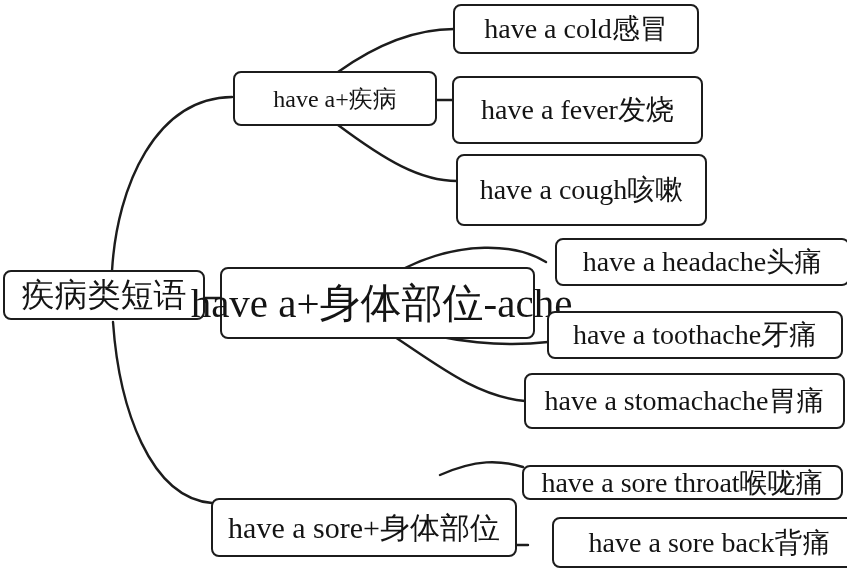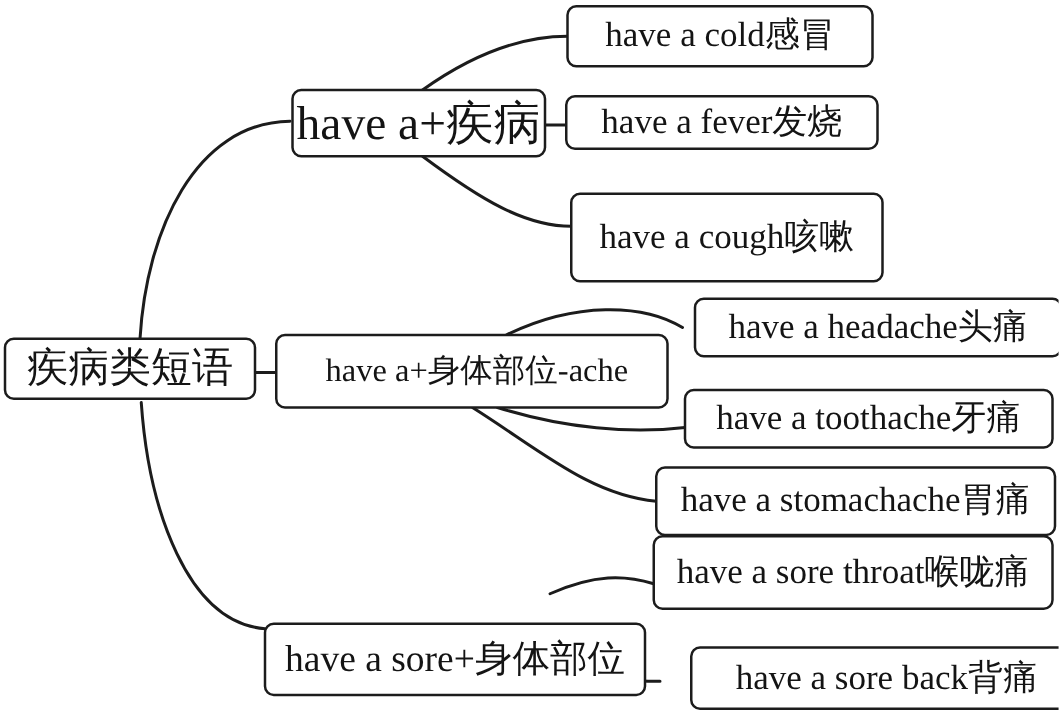--- a/index.html
+++ b/index.html
@@ -36,31 +36,31 @@
     border-radius: 8px;
     color: var(--ink, #141414);
     display: flex;
     align-items: center;
     justify-content: center;
     white-space: nowrap;
     line-height: 1;
     padding: 0 4px;
   }
   .n-root { left:3px;   top:270px; width:202px; height:50px; font-size:33px; }
-  .n-b1   { left:233px; top:71px;  width:204px; height:55px; font-size:38px; }
-  .n-b2   { left:220px; top:267px; width:315px; height:60px; font-size:26px;padding-left:12px; }
+  .n-b1   { left:233px; top:71px;  width:204px; height:55px; font-size:24px; }
+  .n-b2   { left:220px; top:267px; width:315px; height:72px; font-size:41px;padding-left:12px; }
   .n-b3   { left:211px; top:474px; width:306px; height:59px; font-size:30px;margin-top:24px; }
   .leaf   { font-size:28px; }
   .n-b1c0 { left:453px; top:4px;   width:246px; height:50px; }
-  .n-b1c1 { left:452px; top:76px;  width:251px; height:44px; }
+  .n-b1c1 { left:452px; top:76px;  width:251px; height:68px; }
   .n-b1c2 { left:456px; top:154px; width:251px; height:72px; }
   .n-b2c0 { left:545px; top:238px; width:295px; height:48px;margin-left:10px; }
   .n-b2c1 { left:547px; top:311px; width:296px; height:48px; }
   .n-b2c2 { left:524px; top:373px; width:321px; height:56px; }
-  .n-b3c0 { left:522px; top:428px; width:321px; height:60px; }
+  .n-b3c0 { left:522px; top:465px; width:321px; height:35px; }
   .n-b3c1 { left:552px; top:517px; width:315px; height:51px; }
 </style>
 </head>
 <body>
 
 <div id="stage">
 
   <svg id="wires" viewBox="0 0 847 571" xmlns="http://www.w3.org/2000/svg">
     <path d="M 112 271 C 117 185 156 98 232 97"></path>
     <path d="M 204 298 L 221 298"></path>

